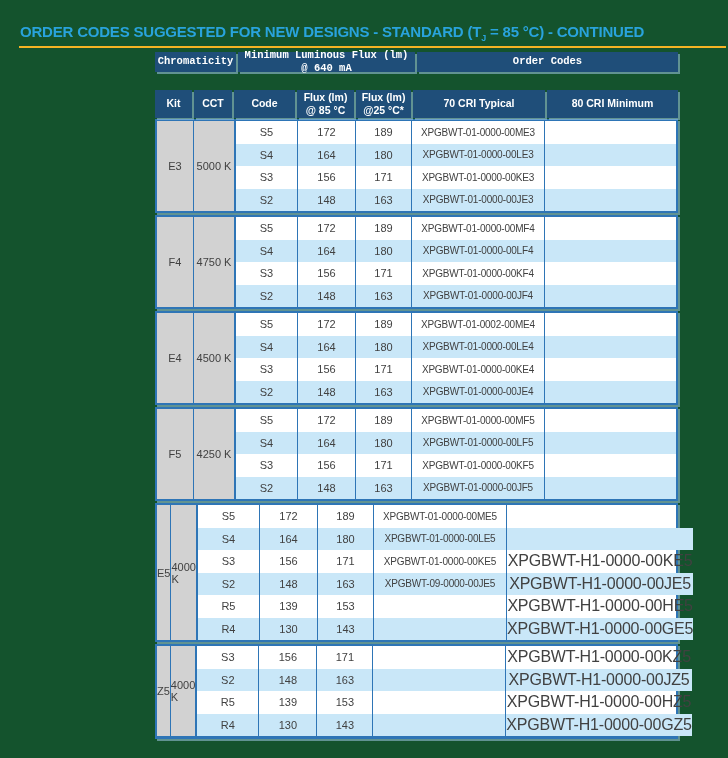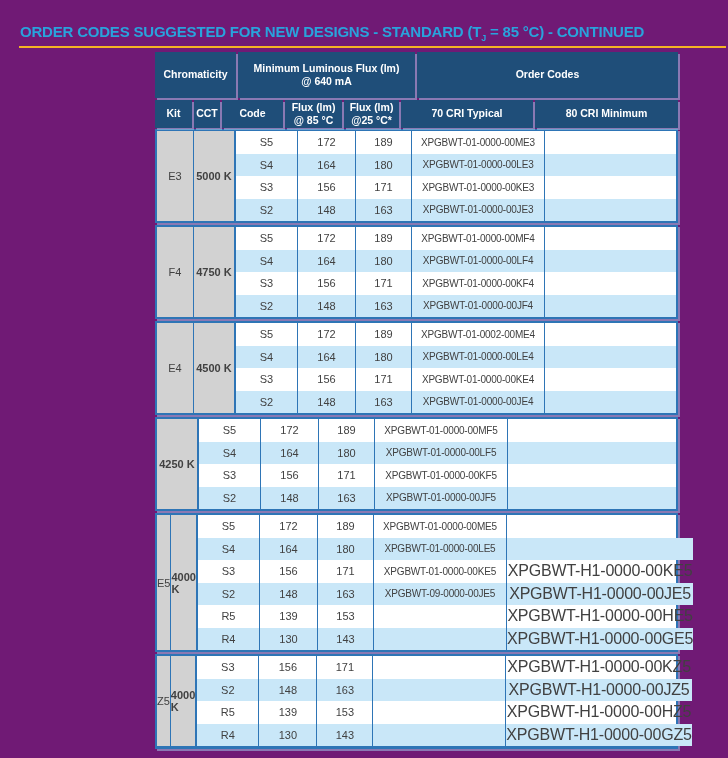--- a/index.html
+++ b/index.html
@@ -3,54 +3,54 @@
 <meta charset="utf-8">
 <style>
   :root{
     --title-blue:#29a3dc; --rule-gold:#f5b324; --header-navy:#1f4e79;
     --row-stripe-blue:#c9e7f8; --kit-cell-gray:#d2d2d2; --border-blue:#2e75b6;
     --body-text:#414141;
   }
   *{box-sizing:border-box; margin:0; padding:0;}
   html,body{background:#fff;}
   body{font-family:"Liberation Sans", sans-serif;}
-  .page{position:relative; width:728px; height:758px; background:#701a75; overflow:hidden;}
+  .page{position:relative; width:728px; height:758px; background:#14532d; overflow:hidden;}
 
   .title{
     position:absolute; left:20px; top:23px; color:var(--title-blue);
     font-size:15px; font-weight:700; letter-spacing:-0.2px; white-space:nowrap;
   }
   .title sub{font-size:9px; font-weight:700;}
   .rule{position:absolute; left:19px; top:46px; width:707px; height:2px; background:var(--rule-gold);}
 
   .tableWrap{position:absolute; left:155px; top:52px; width:523px;}
 
   .hrow{display:flex; gap:2px;}
-  .hrow1{height:46px; margin-bottom:2px;}
+  .hrow1{height:20px; margin-bottom:18px;font-family:Liberation Mono, monospace;}
   .hrow2{height:28px; margin-bottom:1px;}
   .hcell{
     background:var(--header-navy); color:#fff; font-weight:700; font-size:10.5px;
     display:flex; align-items:center; justify-content:center; text-align:center;
     white-space:pre-line; line-height:1.25; box-shadow:2px 2px 0 rgba(160,200,230,0.55);
   }
   .w-chrom{width:81px;} .w-minflux{width:177px;} .w-ordercodes{flex:1;}
-  .w-kit{width:37px;} .w-cct{width:26px;} .w-code{width:61px;}
+  .w-kit{width:37px;} .w-cct{width:38px;} .w-code{width:61px;}
   .w-f85{width:57px;} .w-f25{width:55px;} .w-cri70{width:132px;} .w-cri80{flex:1;}
 
   .group{
     display:flex; border:2px solid var(--border-blue); margin-bottom:2px;
     background:#fff; box-shadow:2px 2px 0 rgba(160,200,230,0.55);
   }
   .group:last-child{border-bottom-width:3px;}
   .kitcell,.cctcell{
     background:var(--kit-cell-gray); color:var(--body-text); font-size:11px;
     display:flex; align-items:center; justify-content:center;
   }
   .kitcell{width:37px; border-right:1px solid var(--border-blue);}
-  .cctcell{width:42px; border-right:2px solid var(--border-blue);font-weight:bold;}
+  .cctcell{width:42px; border-right:2px solid var(--border-blue);}
   .rows{flex:1; display:flex; flex-direction:column;}
   .drow{display:flex; height:22.5px;}
   .drow:nth-child(even){background:var(--row-stripe-blue);}
   .dcell{
     display:flex; align-items:center; justify-content:center;
     color:var(--body-text); font-size:11px; border-right:1px solid var(--border-blue);
     overflow:hidden; white-space:nowrap;
   }
   .c-code{width:62px;} .c-f85{width:58px;} .c-f25{width:56px;}
   .c-cri70{width:133px; font-size:10px; letter-spacing:-0.2px;text-align:center;}
@@ -183,20 +183,21 @@
             <div class="drow">
               <div class="dcell c-code">S2</div>
               <div class="dcell c-f85">148</div>
               <div class="dcell c-f25">163</div>
               <div class="dcell c-cri70">XPGBWT-01-0000-00JE4</div>
               <div class="dcell c-cri80"></div>
             </div>
           </div>
         </div>
         <div class="group">
+          <div class="kitcell">F5</div>
           <div class="cctcell">4250 K</div>
           <div class="rows">
             <div class="drow">
               <div class="dcell c-code">S5</div>
               <div class="dcell c-f85">172</div>
               <div class="dcell c-f25">189</div>
               <div class="dcell c-cri70">XPGBWT-01-0000-00MF5</div>
               <div class="dcell c-cri80"></div>
             </div>
             <div class="drow">

